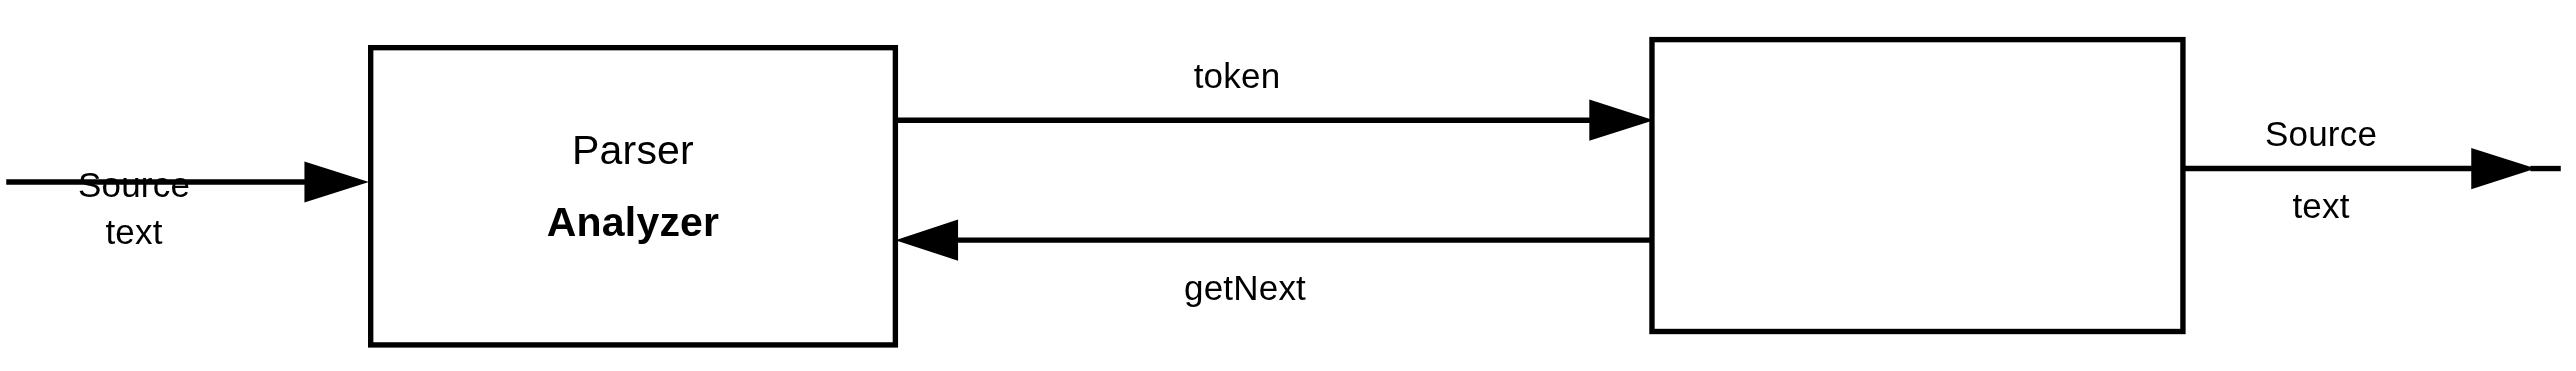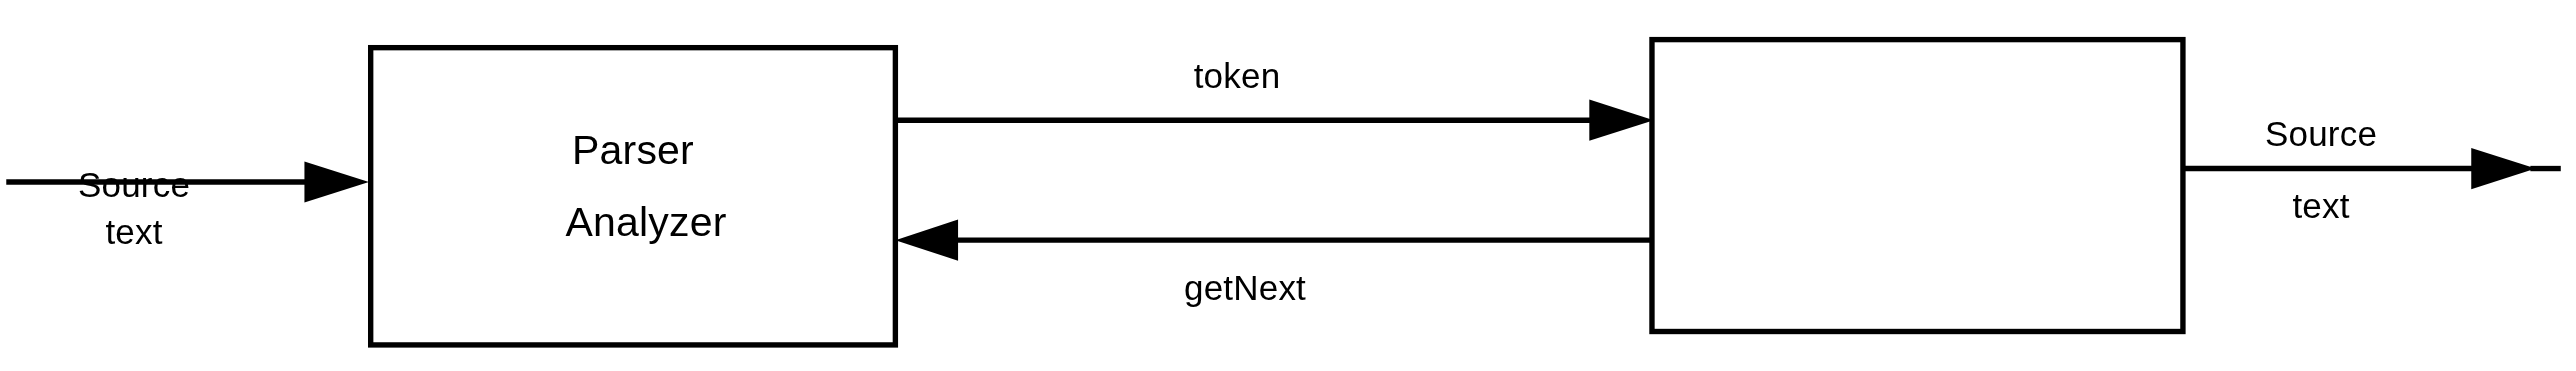--- a/index.html
+++ b/index.html
@@ -89,21 +89,21 @@
       <polygon class="arrow-head" points="2760,165 2760,211 2832,188"></polygon>
       <line class="conn-line" x1="2826" y1="188" x2="2860" y2="188"></line>
     </g>
 
   </svg>
 
   <div class="label edge-label" style="left:134px; top:149px;margin-top:36px;">Source</div>
   <div class="label edge-label" style="left:134px; top:232px;">text</div>
 
   <div class="label box-label" style="left:633px; top:150px;">Parser</div>
-  <div class="label box-label" style="left:646px; top:222px;">Analyzer</div>
+  <div class="label box-label" style="left:633px; top:222px;font-weight:bold;">Analyzer</div>
 
   <div class="label edge-label" style="left:1237px; top:76px;">token</div>
 
   <div class="label edge-label" style="left:1245px; top:288px;">getNext</div>
 
 
   <div class="label edge-label" style="left:2321px; top:134px;">Source</div>
   <div class="label edge-label" style="left:2321px; top:206px;">text</div>
 
 </div>

